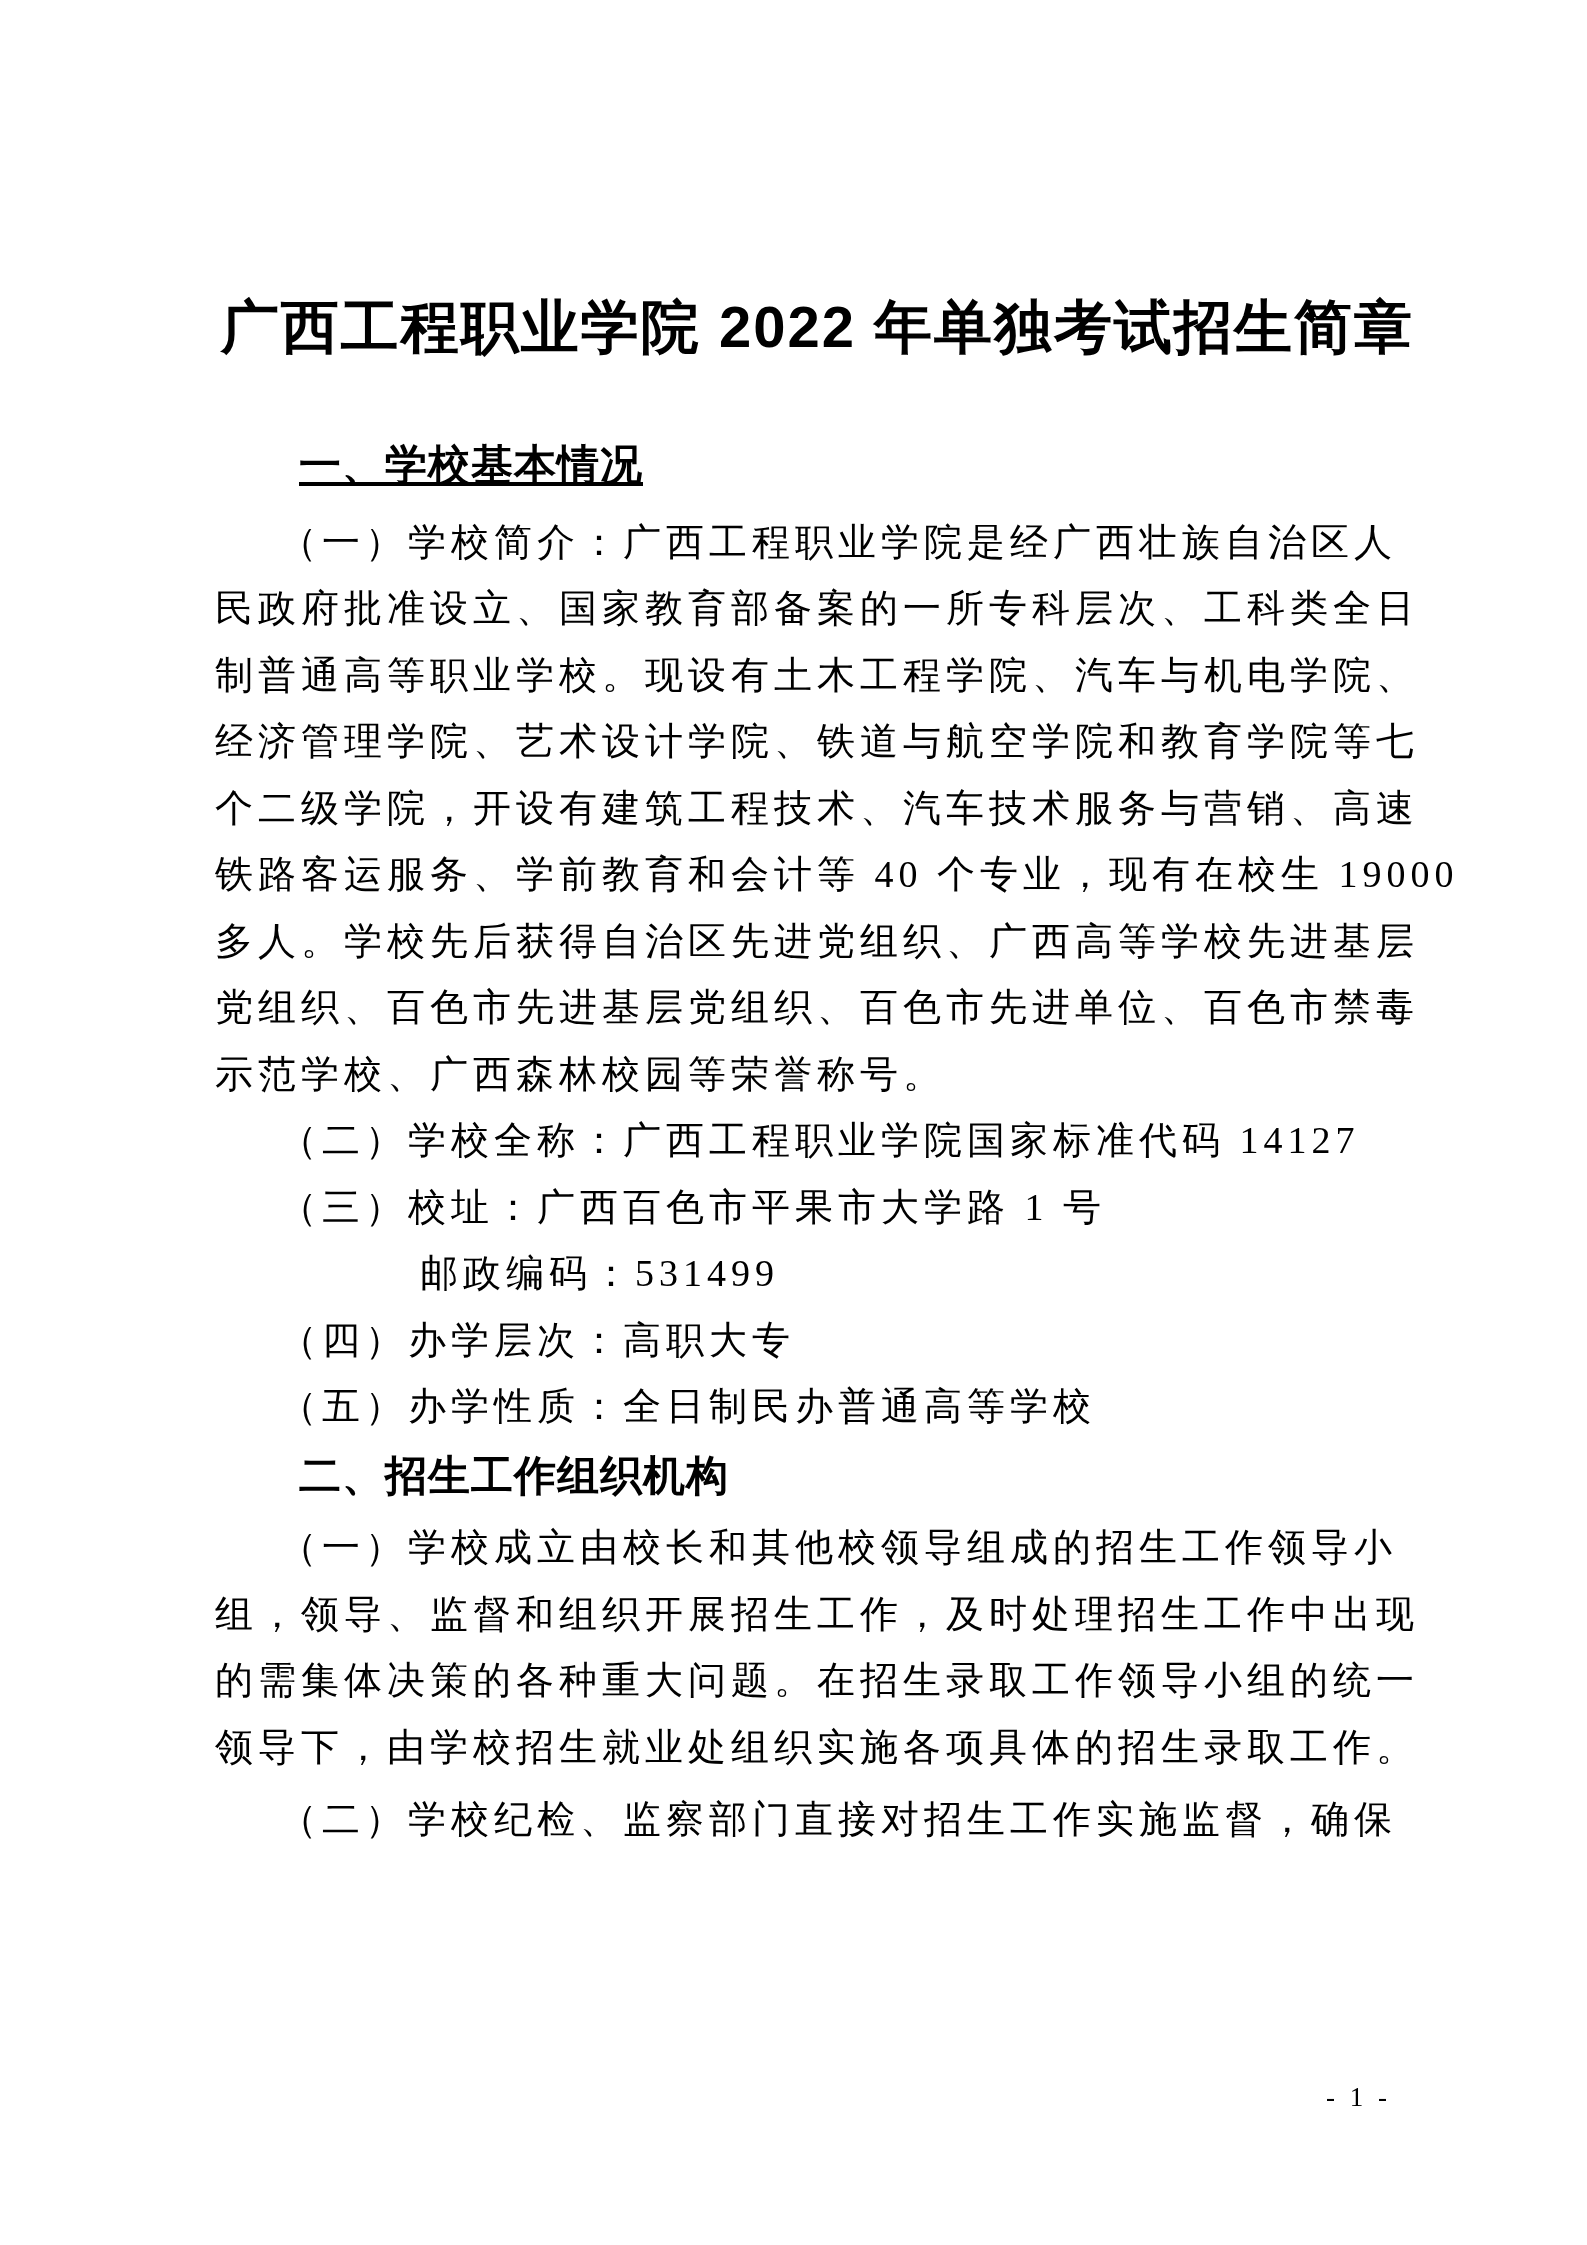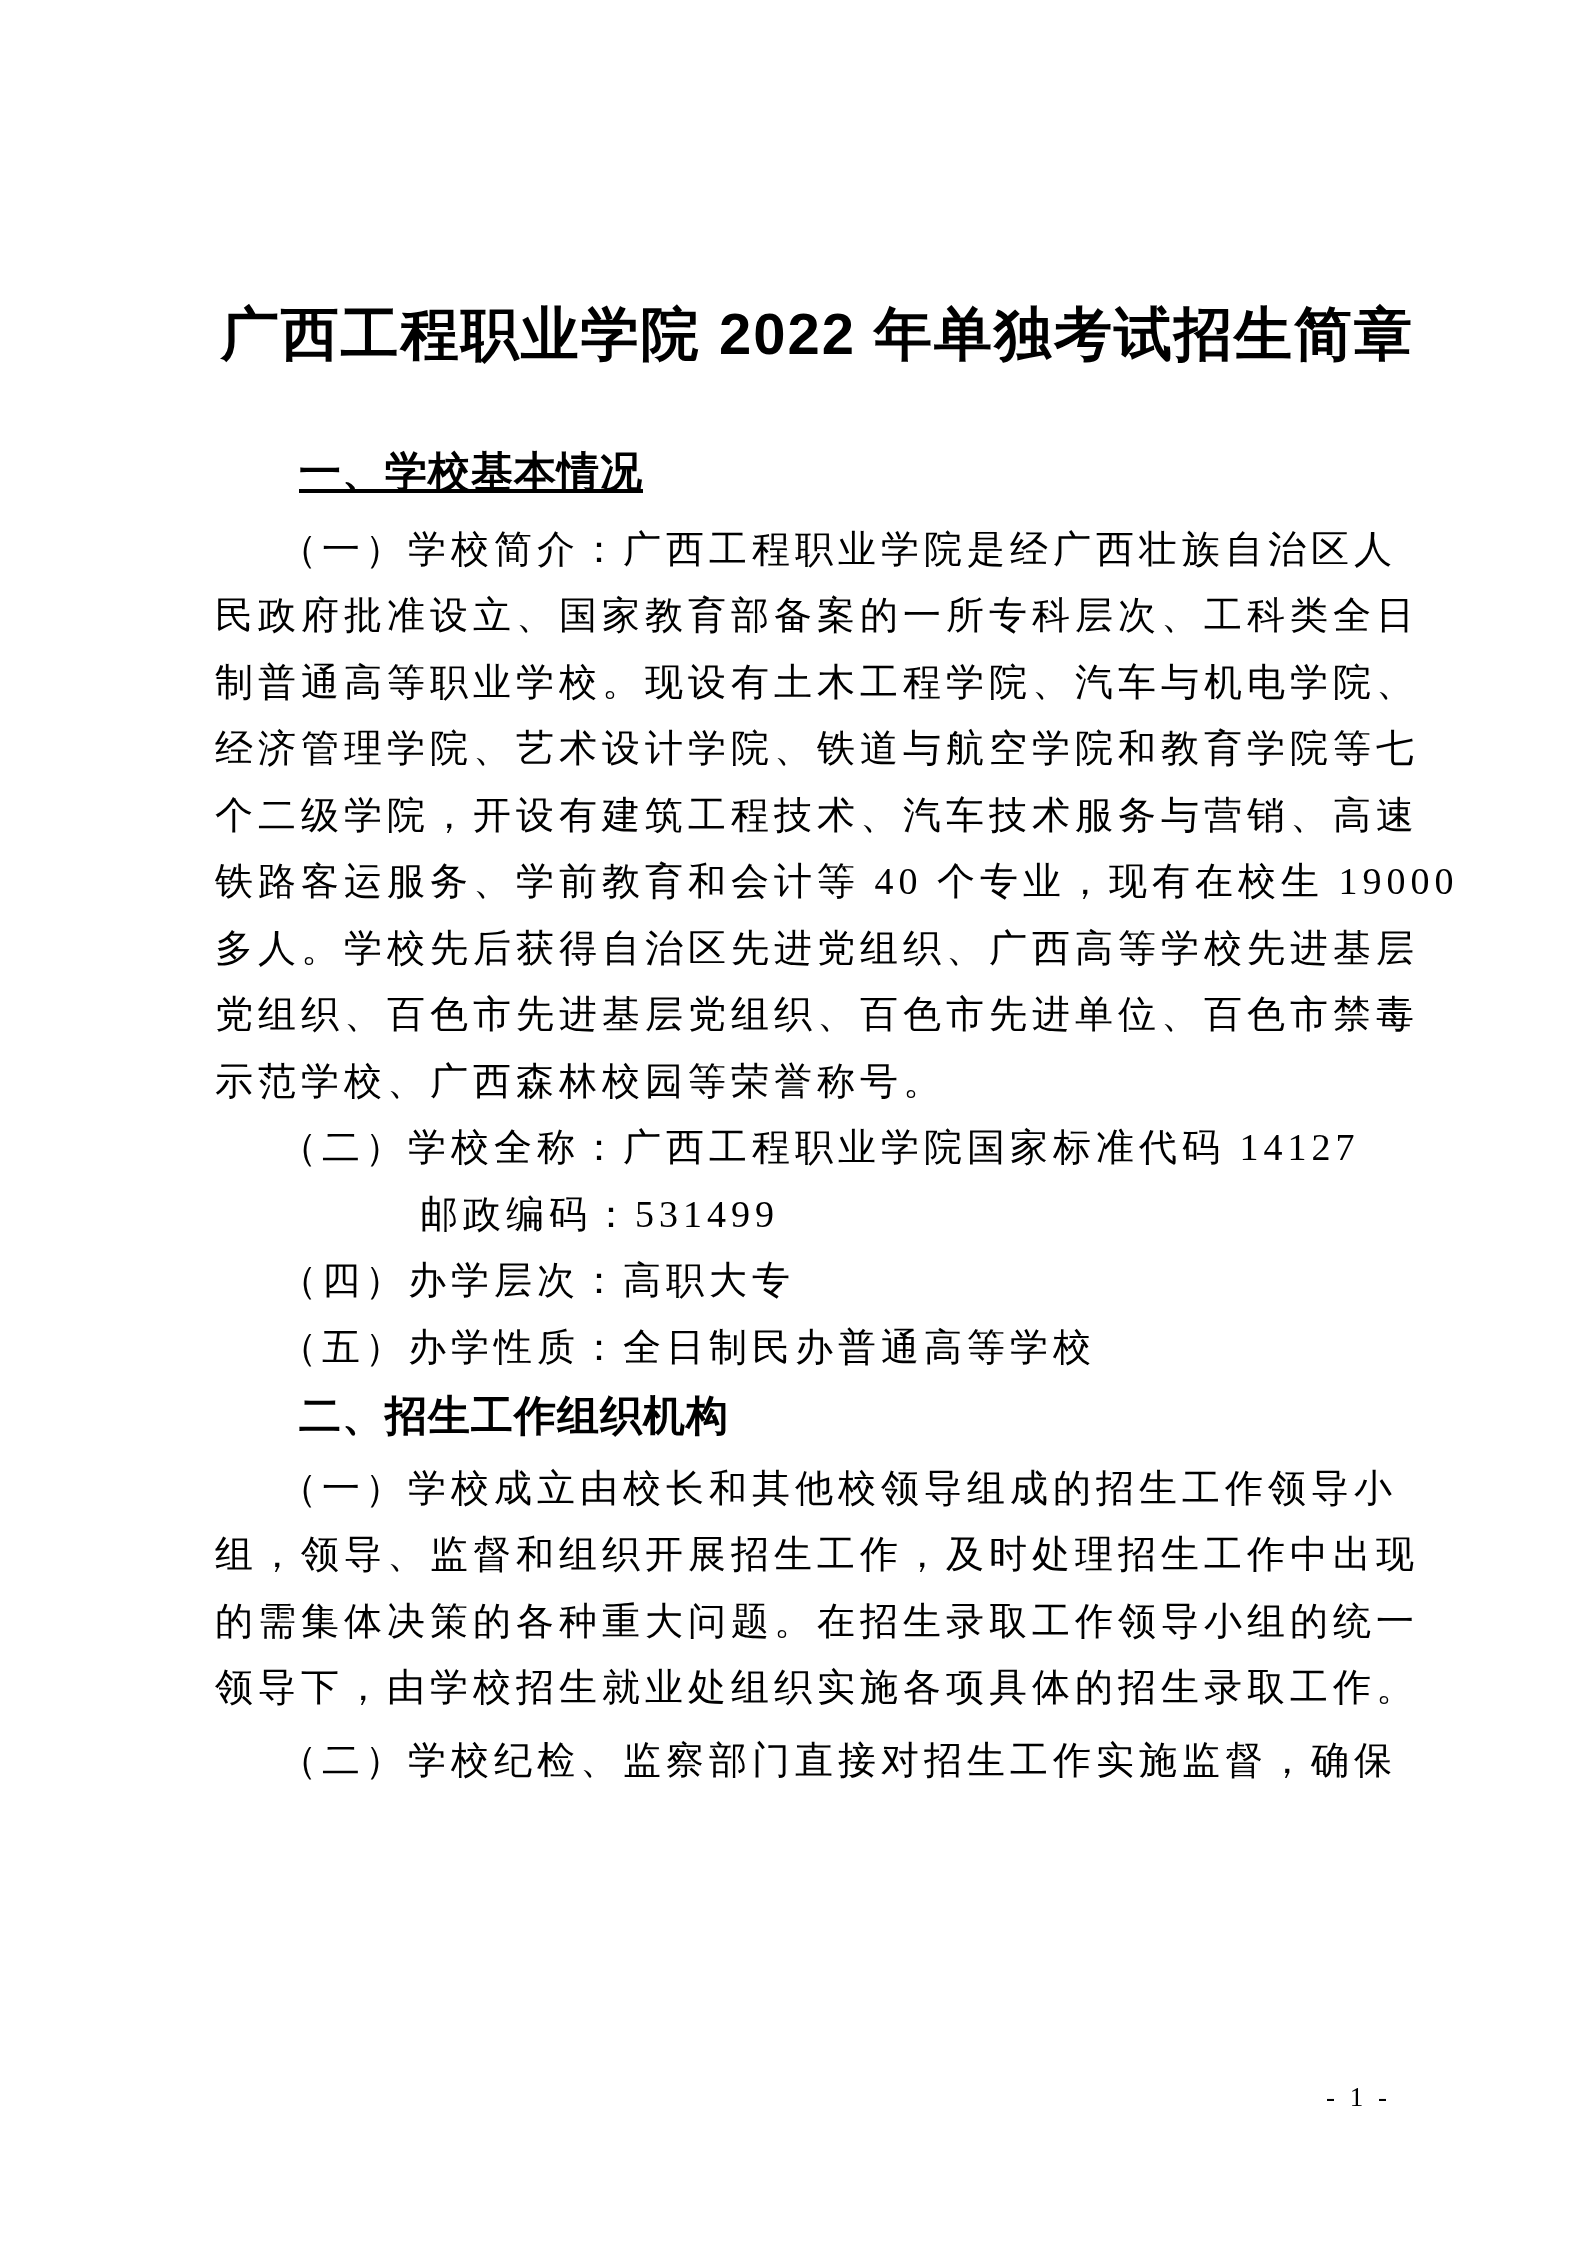--- a/index.html
+++ b/index.html
@@ -14,21 +14,21 @@
     margin: 0 auto;
     background: #ffffff;
     overflow: hidden;
     color: #000000;
     font-family: "Liberation Serif", "DejaVu Serif", serif;
     box-shadow: 0 0 4px rgba(0,0,0,0.25);
   }
   .content {
     position: absolute;
     left: 215px;
-    top: 7px;
+    top: 0;
     width: 1205px;
   }
   .doc-title {
     margin-top: 292px;
     line-height: 70px;
     font-size: 58px;
     font-weight: bold;
     letter-spacing: 2px;
     text-align: center;
     white-space: nowrap;
@@ -84,20 +84,21 @@
       <div class="ln">经济管理学院、艺术设计学院、铁道与航空学院和教育学院等七</div>
       <div class="ln">个二级学院，开设有建筑工程技术、汽车技术服务与营销、高速</div>
       <div class="ln">铁路客运服务、学前教育和会计等 40 个专业，现有在校生 19000</div>
       <div class="ln">多人。学校先后获得自治区先进党组织、广西高等学校先进基层</div>
       <div class="ln">党组织、百色市先进基层党组织、百色市先进单位、百色市禁毒</div>
       <div class="ln">示范学校、广西森林校园等荣誉称号。</div>
     </div>
 
     <div class="ln first"><span class="lbl">（二）学校全称：</span><span>广西工程职业学院国家标准代码 14127</span></div>
 
+    <div class="ln first"><span class="lbl">（三）校址：</span><span>广西百色市平果市大学路 1 号</span></div>
 
     <div class="ln sub"><span class="lbl">邮政编码：</span><span>531499</span></div>
 
     <div class="ln first"><span class="lbl">（四）办学层次：</span><span>高职大专</span></div>
 
     <div class="ln first"><span class="lbl">（五）办学性质：</span><span>全日制民办普通高等学校</span></div>
 
 
     <div class="heading heading-2">二、招生工作组织机构</div>
 

